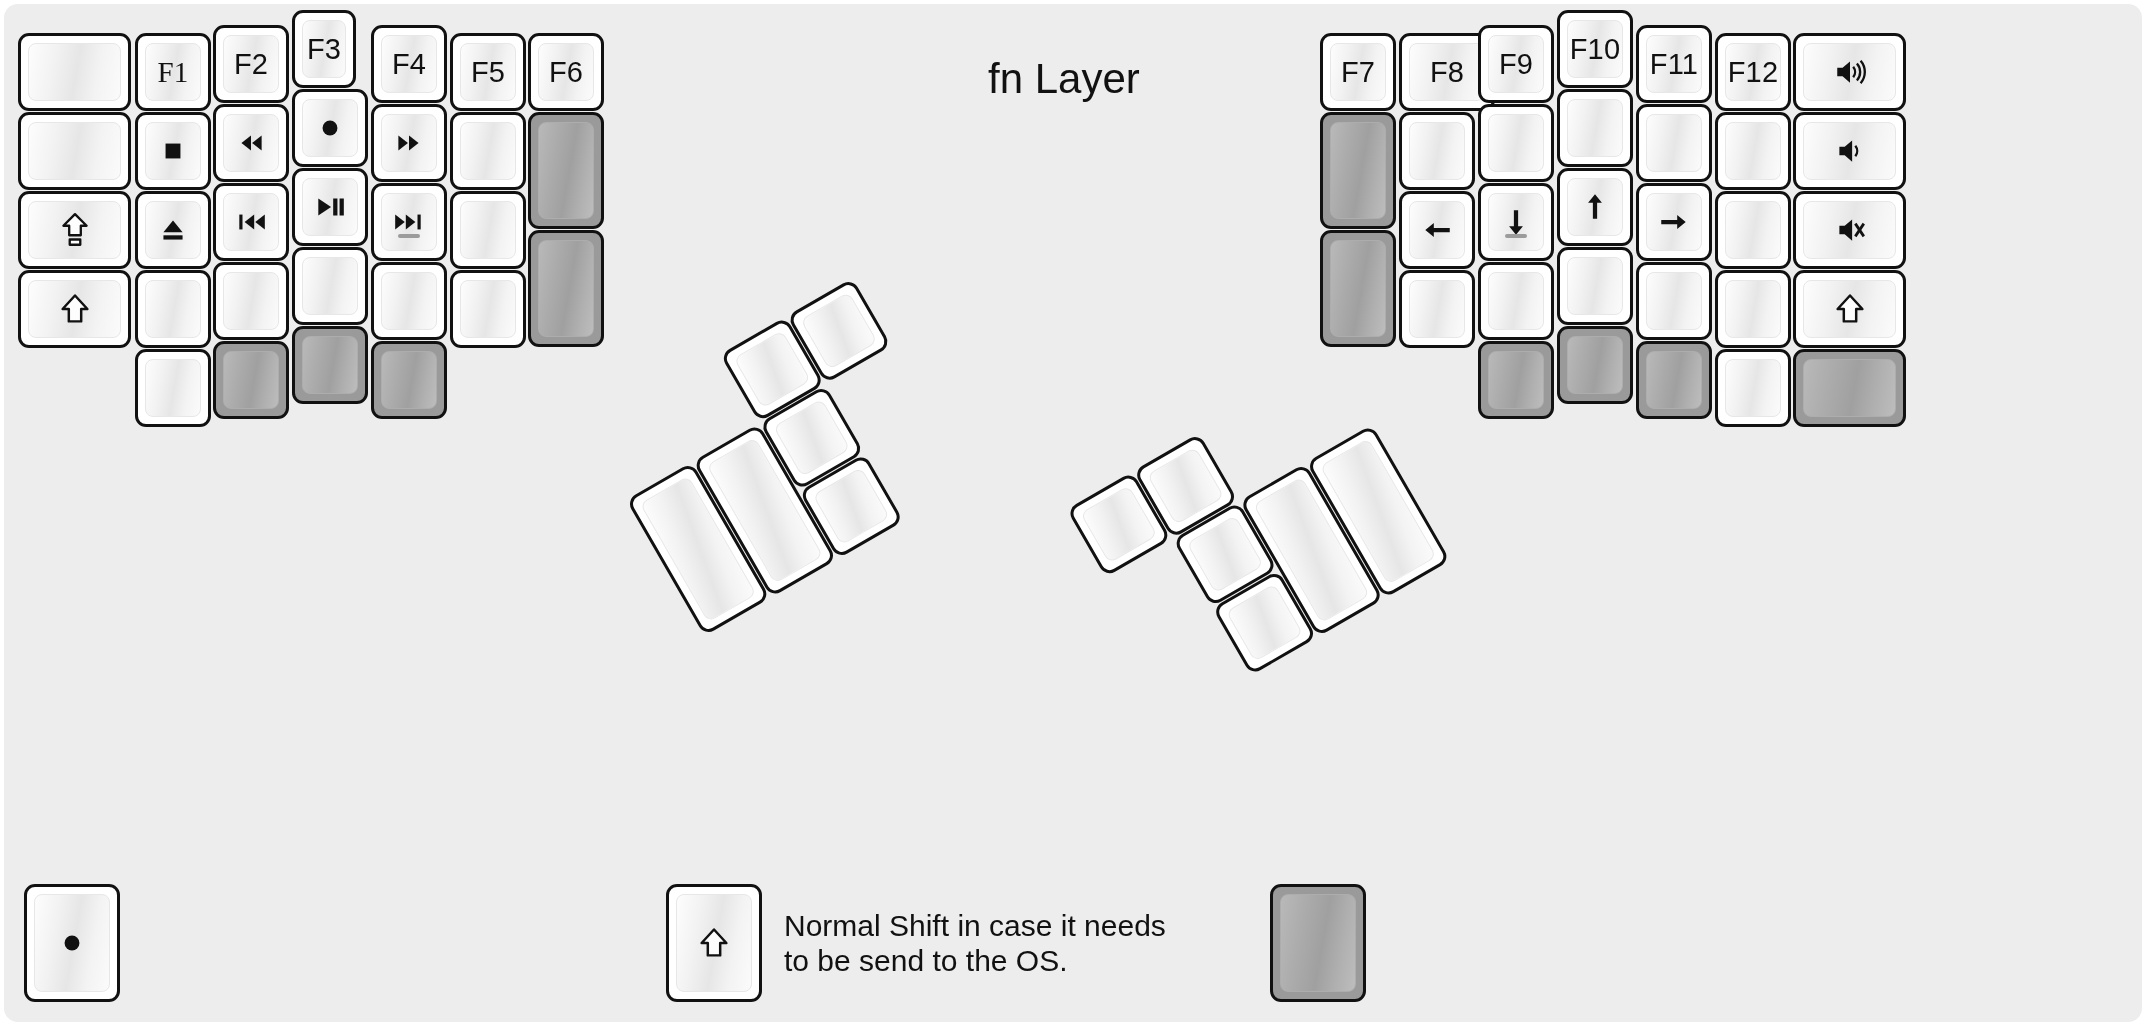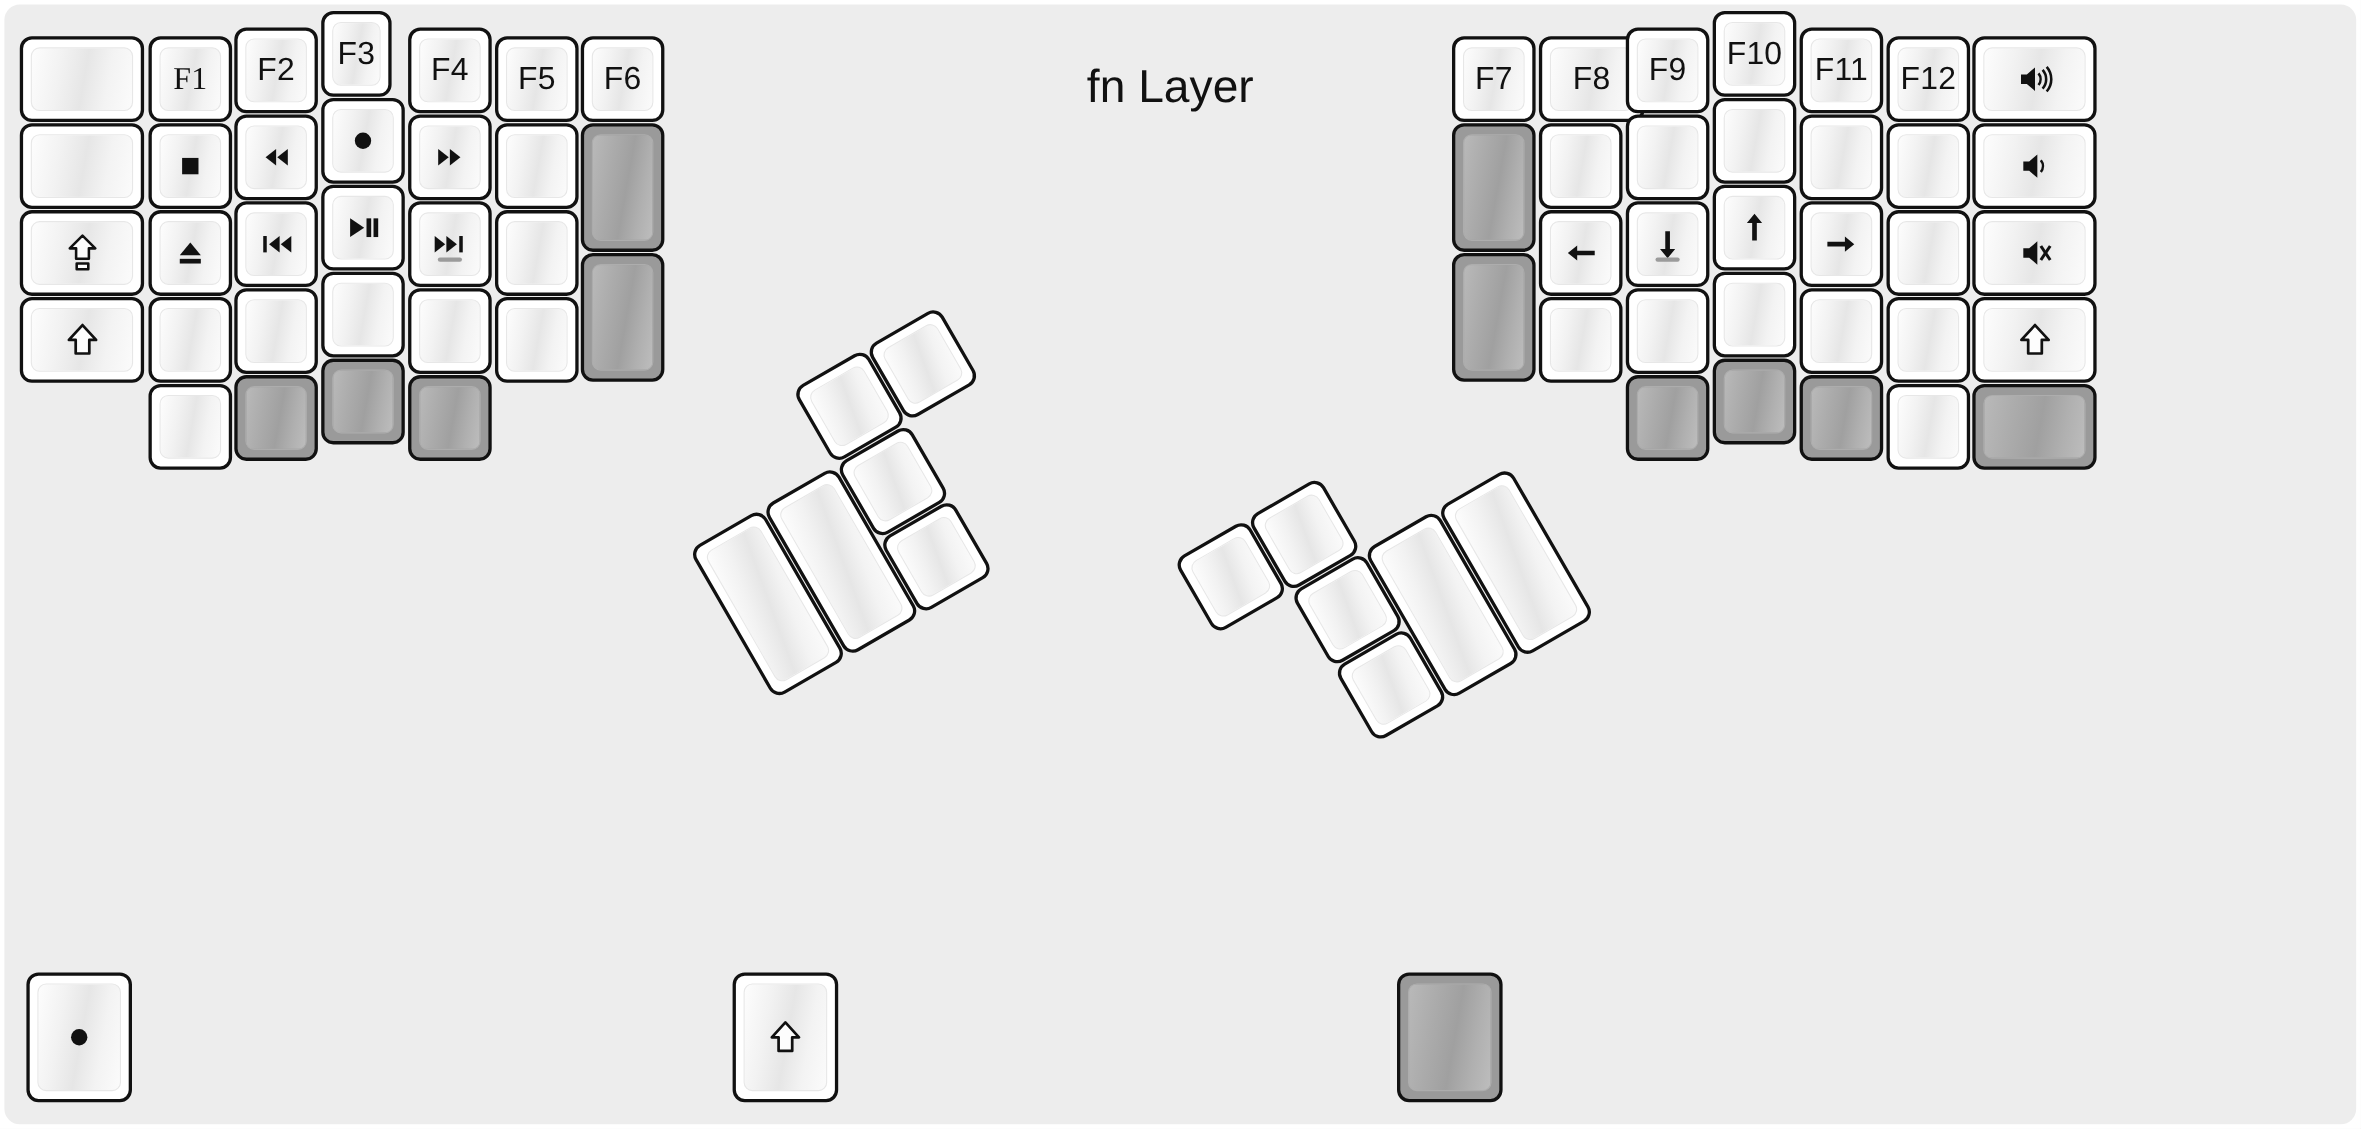--- a/index.html
+++ b/index.html
@@ -550,20 +550,22 @@
       <div class="legend" style="left: 666px; top: 884px; width: 580px;">
         <div class="lkey">
           <div class="cap">
             <span class="gl">
               <svg viewBox="0 0 32 32" width="36" height="36" fill="#fdfdfd" stroke="#111" stroke-width="2.2" stroke-linejoin="round">
                 <path d="M16 4 L27 16 L21.5 16 L21.5 27 L10.5 27 L10.5 16 L5 16 Z"></path>
               </svg>
             </span>
           </div>
         </div>
+        <div class="note">Normal Shift in case it needs
+to be send to the OS.</div>
       </div>
       <div class="legend" style="left: 1270px; top: 884px; width: 870px;">
         <div class="lkey trans">
           <div class="cap"></div>
         </div>
       </div>
     </div>
 </div>
 
 </body></html>

